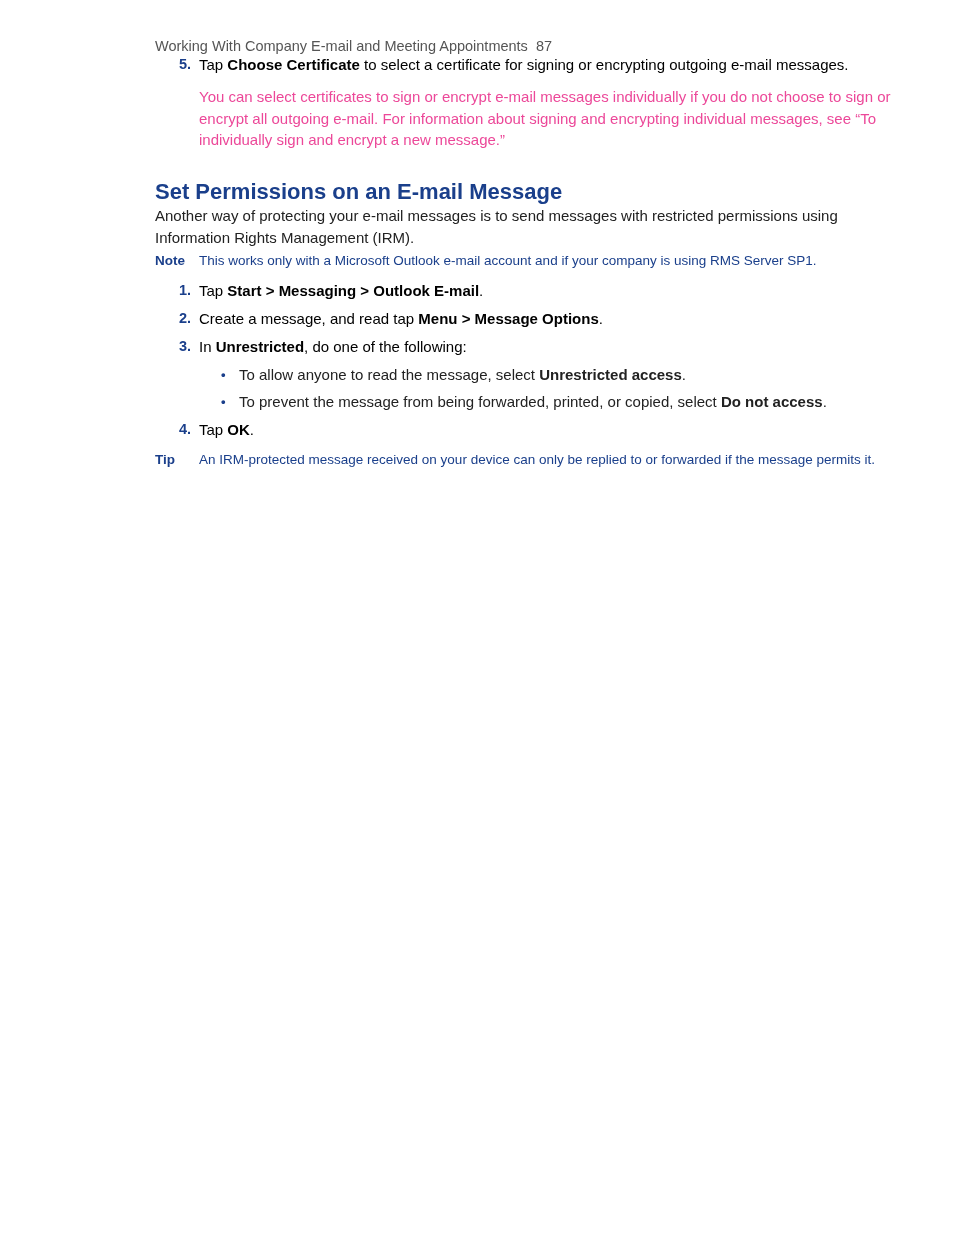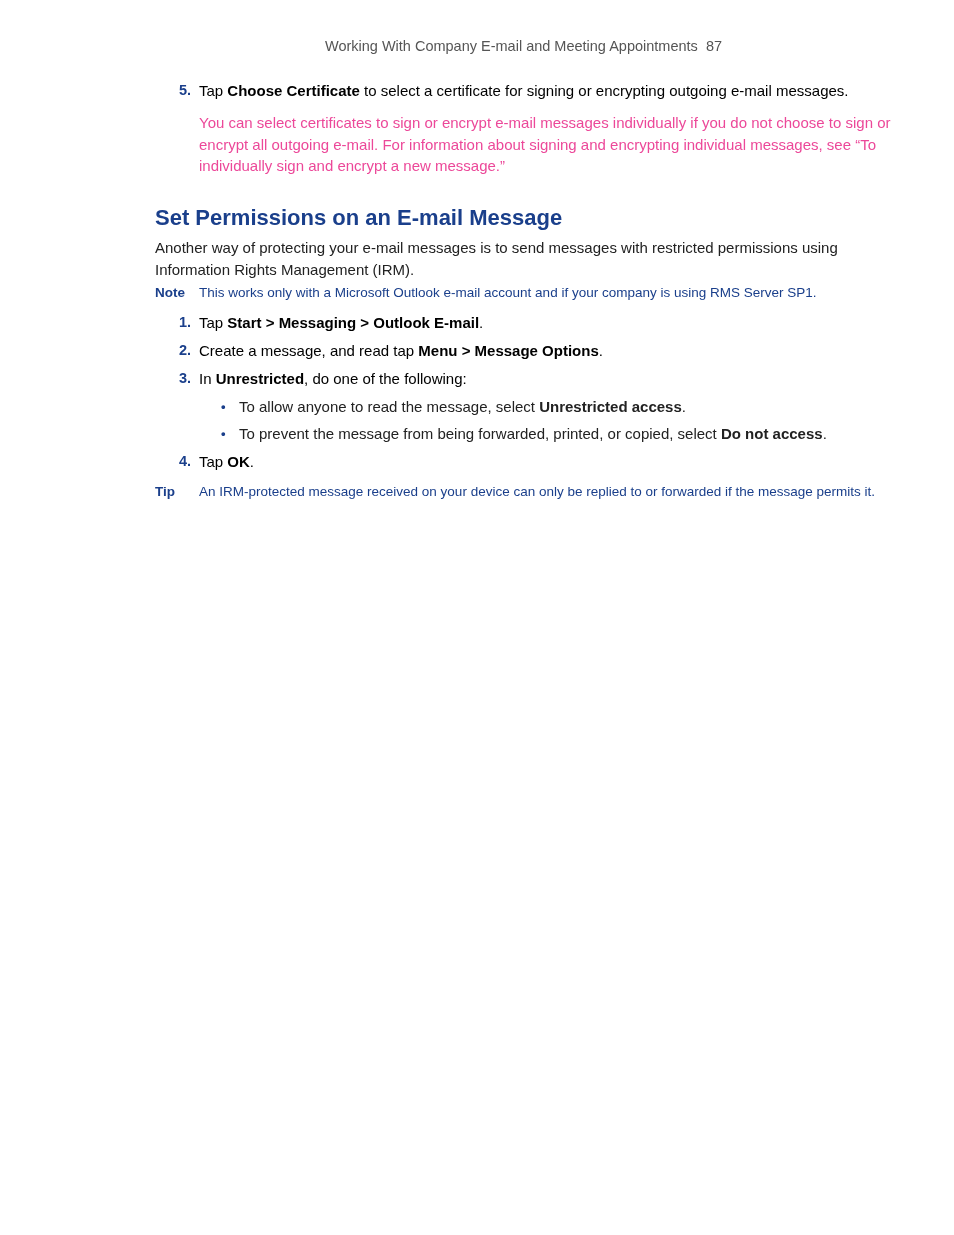--- a/index.html
+++ b/index.html
@@ -10,24 +10,23 @@
     color: #222;
     width: 954px;
     height: 1235px;
     position: relative;
   }
   .page {
     padding: 38px 60px 0 155px;
     box-sizing: border-box;
   }
   .header {
-    text-align: center;
+    text-align: left;
     font-size: 14.5px;
     color: #555;
-    margin-bottom: 26px;
     padding-right: 2px;
   }
   .step-list {
     list-style: none;
     padding: 0;
     margin: 0;
   }
   .step-item {
     display: flex;
     margin-bottom: 6px;
@@ -53,21 +52,20 @@
     margin-left: 44px;
     font-size: 15px;
     line-height: 1.45;
     color: #ec4899;
   }
   .heading {
     color: #1a3f8b;
     font-weight: 700;
     font-size: 22px;
     margin-top: 28px;
-    margin-bottom: 6px;
   }
   .body-para {
     font-size: 15px;
     line-height: 1.45;
     color: #222;
     margin-bottom: 3px;
   }
   .note-row {
     display: flex;
     margin-bottom: 10px;

